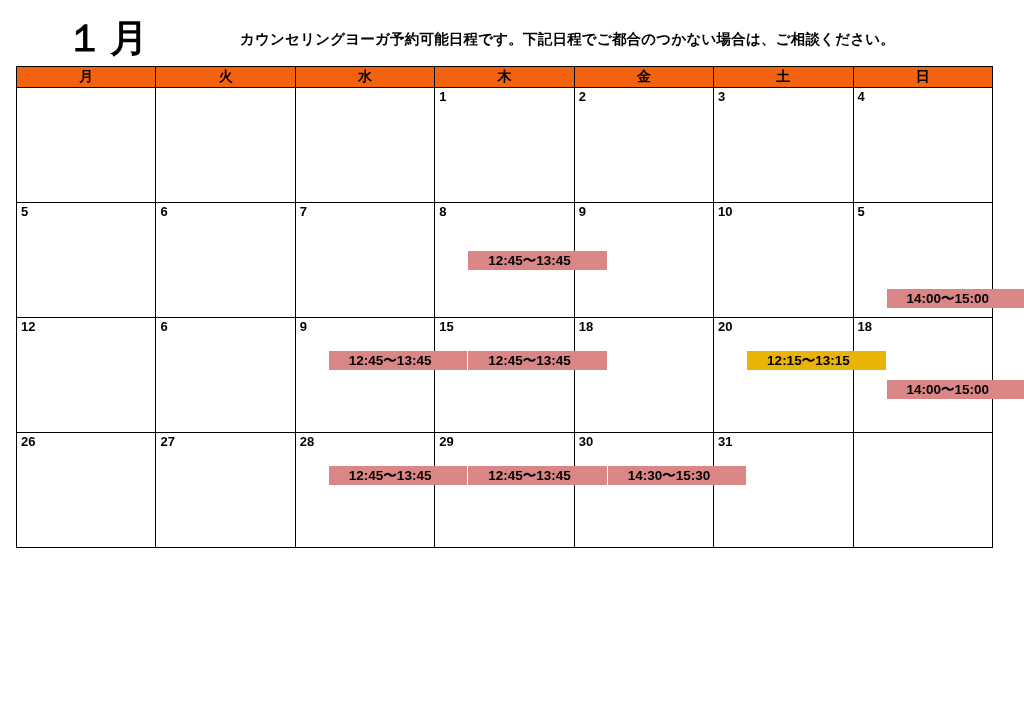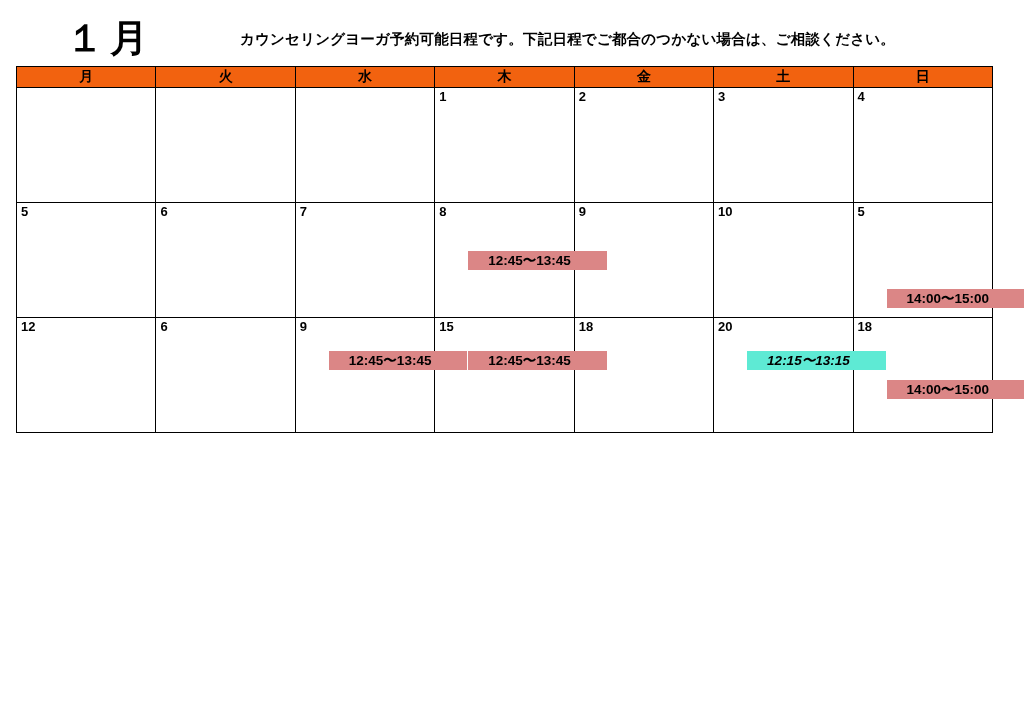--- a/index.html
+++ b/index.html
@@ -193,23 +193,47 @@
           </td>
           <td>
             <div class="daynum">15</div>
             <div class="slot pos-d" style="background: rgb(219, 134, 134);">12:45〜13:45</div>
           </td>
           <td>
             <div class="daynum">18</div>
           </td>
           <td>
             <div class="daynum">20</div>
-            <div class="slot pos-d" style="background: #5eead4; font-style: italic;">12:15〜13:15</div>
+            <div class="slot pos-d" style="background: #eab308;">12:15〜13:15</div>
           </td>
           <td>
             <div class="daynum">18</div>
             <div class="slot pos-b" style="background: rgb(219, 134, 134);">14:00〜15:00</div>
           </td>
         </tr>
+        <tr class="week-row">
+          <td>
+            <div class="daynum">26</div>
+          </td>
+          <td>
+            <div class="daynum">27</div>
+          </td>
+          <td>
+            <div class="daynum">28</div>
+            <div class="slot pos-d" style="background: rgb(219, 134, 134);">12:45〜13:45</div>
+          </td>
+          <td>
+            <div class="daynum">29</div>
+            <div class="slot pos-d" style="background: rgb(219, 134, 134);">12:45〜13:45</div>
+          </td>
+          <td>
+            <div class="daynum">30</div>
+            <div class="slot pos-d" style="background: rgb(219, 134, 134);">14:30〜15:30</div>
+          </td>
+          <td>
+            <div class="daynum">31</div>
+          </td>
+          <td></td>
+        </tr>
       </tbody>
   </table>
 
 </div>
 
 </body></html>

